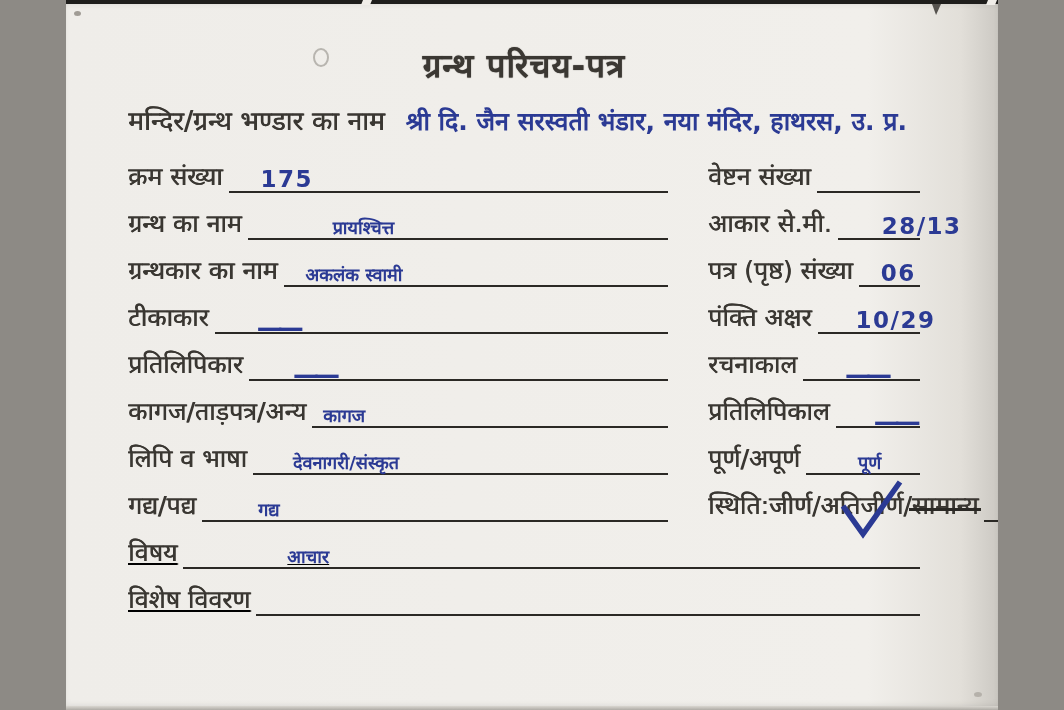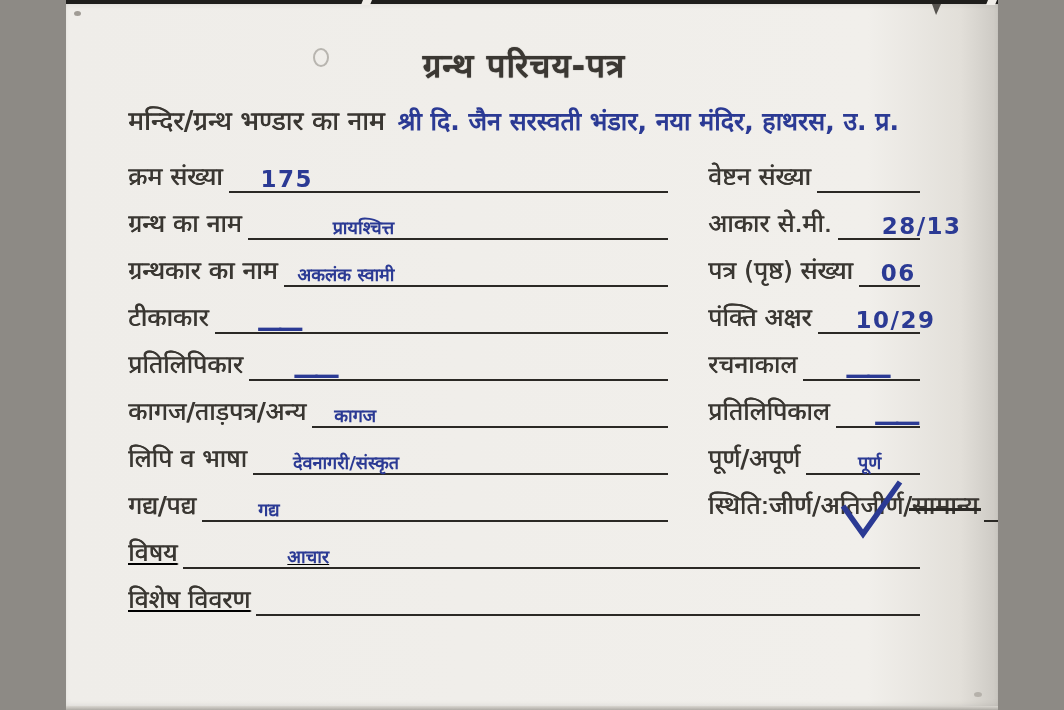--- a/index.html
+++ b/index.html
@@ -42,21 +42,21 @@
     line-height:1.25;
     text-shadow:.6px 0 0 currentColor;
     padding-bottom:1px;
   }
   .ink{color:#2b3a94;font-weight:bold;}
 
   .line1{
     margin-top:16px;
     display:flex;
     align-items:baseline;
-    gap:13px;
+    gap:21px;
   }
   .line1 .lbl{font-size:26.5px;}
   .line1 .name-val{font-size:25px;white-space:nowrap;}
 
   .rows{margin-top:8px;}
   .row{display:flex;height:47px;gap:28px;}
   .cell{display:flex;align-items:flex-end;min-width:0;position:relative;}
   .cell.left{flex:0 0 540px;}
   .cell.right{flex:1 1 auto;padding-left:12px;}
   .cell.full{flex:1 1 auto;text-decoration:underline;}
@@ -141,21 +141,21 @@
           <span class="rule">
               <span class="ink val num" style="margin-left:44px">28/13</span>
             </span>
         </div>
       </div>
 
       <div class="row">
         <div class="cell left">
           <span class="lbl">ग्रन्थकार का नाम</span>
           <span class="rule">
-              <span class="ink val" style="margin-left:14px">अकलंक स्वामी</span>
+              <span class="ink val" style="margin-left:22px">अकलंक स्वामी</span>
             </span>
         </div>
         <div class="cell right">
           <span class="lbl">पत्र (पृष्ठ) संख्या</span>
           <span class="rule">
               <span class="ink val num" style="margin-left:22px">06</span>
             </span>
         </div>
       </div>
 
@@ -186,21 +186,21 @@
           <span class="rule">
               <span class="ink val ink-dash" style="margin-left:42px">——</span>
             </span>
         </div>
       </div>
 
       <div class="row">
         <div class="cell left">
           <span class="lbl">कागज/ताड़पत्र/अन्य</span>
           <span class="rule">
-              <span class="ink val" style="margin-left:22px">कागज</span>
+              <span class="ink val" style="margin-left:11px">कागज</span>
             </span>
         </div>
         <div class="cell right">
           <span class="lbl">प्रतिलिपिकाल</span>
           <span class="rule">
               <span class="ink val ink-dash" style="margin-left:38px">——</span>
             </span>
         </div>
       </div>
 

